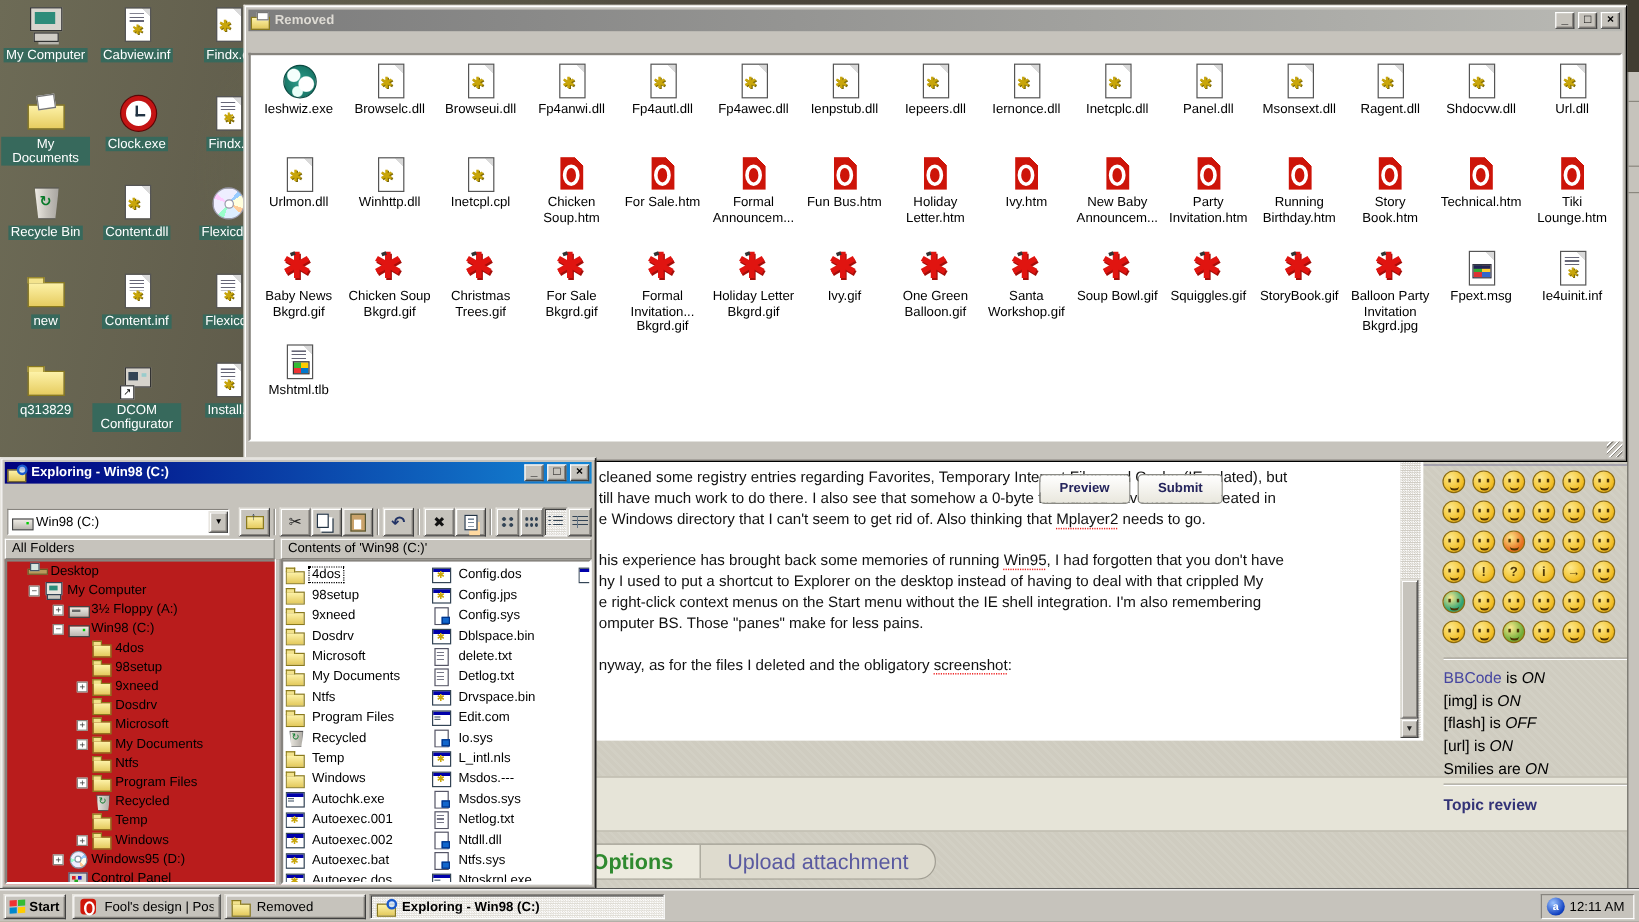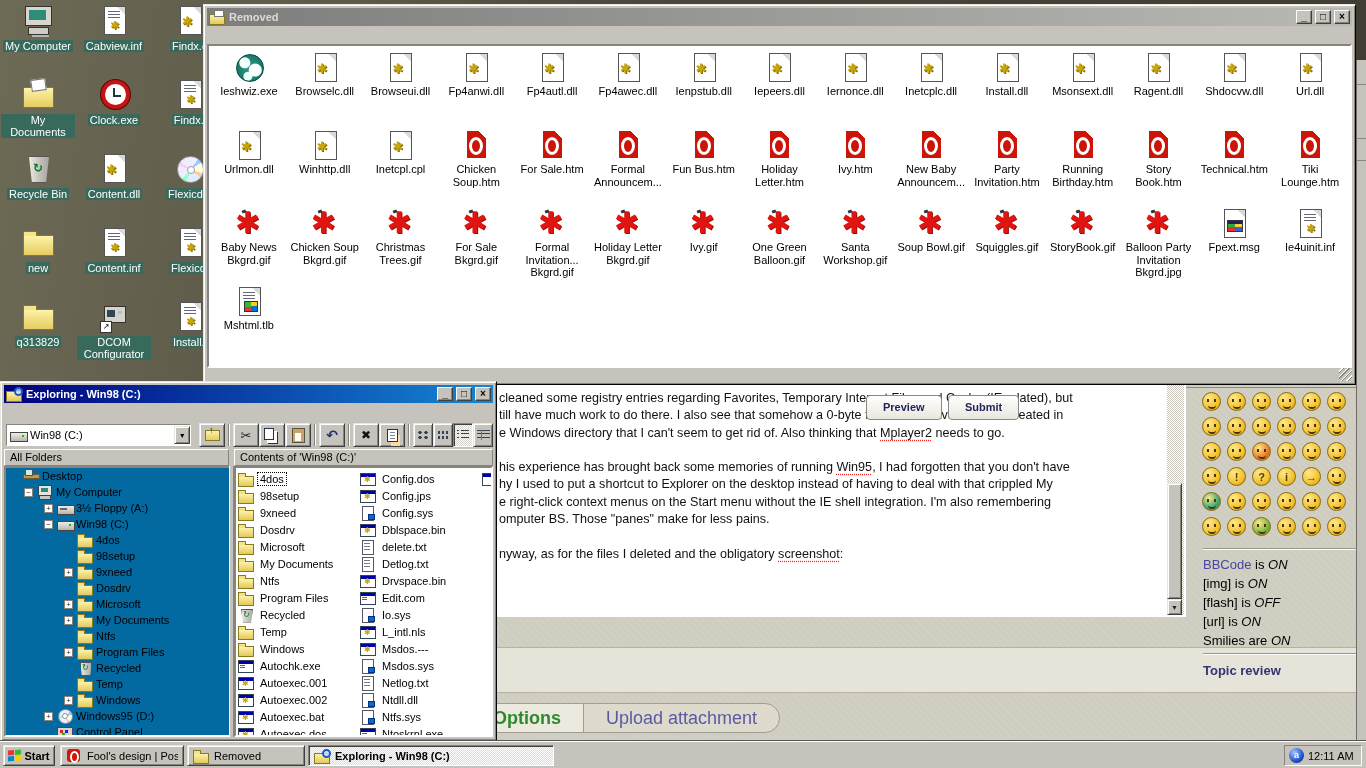--- a/index.html
+++ b/index.html
@@ -134,21 +134,21 @@
   .tbi-v2::before{content:"";width:12px;height:10px;background:radial-gradient(#345 1px,transparent 1.5px);background-size:4px 5px}
   .tbi-v3::before{content:"";width:12px;height:10px;background:
      repeating-linear-gradient(to bottom,#345 0 1px,transparent 1px 3.3px) 4px 0/8px 10px no-repeat,
      repeating-linear-gradient(to bottom,#345 0 1px,transparent 1px 3.3px) 0 0/2px 10px no-repeat}
   .tbi-v4::before{content:"";width:13px;height:10px;background:
      linear-gradient(90deg,transparent 0 4px,#678 4px 5px,transparent 5px),
      repeating-linear-gradient(to bottom,#345 0 1px,transparent 1px 3.3px)}
   .pressed{border-color:#87847e #fff #fff #87847e;box-shadow:inset 1px 1px 0 #404040;
      background:repeating-conic-gradient(#fff 0% 25%,#d6d3cc 0% 50%) 0 0/2px 2px}
   .pane-head{position:absolute;top:67px;height:17px;background:#c6c3bc;border:1px solid;border-color:#fff #87847e #87847e #fff;padding:1px 5px}
-  #tree-pane{position:absolute;left:3px;top:84px;width:268px;bottom:3px;background:#0369a1;overflow:hidden}
+  #tree-pane{position:absolute;left:3px;top:84px;width:268px;bottom:3px;background:#b91c1c;overflow:hidden}
   .trow{display:flex;align-items:center;height:16px;white-space:nowrap}
   .exp{width:9px;height:9px;border:1px solid #87847e;background:#fff;font-size:8px;line-height:7px;text-align:center;margin-right:4px;flex:none;color:#333}
   .x-plus .exp::before{content:"+"}
   .x-minus .exp::before{content:"−"}
   .x-none .exp{visibility:hidden}
   .lvl-0{padding-left:4px}.lvl-1{padding-left:18px}.lvl-2{padding-left:38px}.lvl-3{padding-left:58px}
   .tlabel{padding:0 2px;white-space:nowrap}
   #splitter{position:absolute;left:228px;top:84px;width:5px;bottom:3px;background:#c6c3bc;border-left:1px solid #fff;border-right:1px solid #87847e}
   #files-pane{position:absolute;left:233px;top:84px;right:3px;bottom:3px;background:#fff;overflow:hidden}
   #files-grid{display:grid;grid-template-rows:repeat(16,17px);grid-auto-columns:122px;grid-auto-flow:column;padding:2px 0 0 2px}
@@ -424,21 +424,21 @@
         <div class="rcell">
         <span class="i32 ic ic-dll"></span>
         <span class="rlabel">Iernonce.dll</span>
       </div>
         <div class="rcell">
         <span class="i32 ic ic-dll"></span>
         <span class="rlabel">Inetcplc.dll</span>
       </div>
         <div class="rcell">
         <span class="i32 ic ic-dll"></span>
-        <span class="rlabel">Install.dll</span>
+        <span class="rlabel">Panel.dll</span>
       </div>
         <div class="rcell">
         <span class="i32 ic ic-dll"></span>
         <span class="rlabel">Msonsext.dll</span>
       </div>
         <div class="rcell">
         <span class="i32 ic ic-dll"></span>
         <span class="rlabel">Ragent.dll</span>
       </div>
         <div class="rcell">

